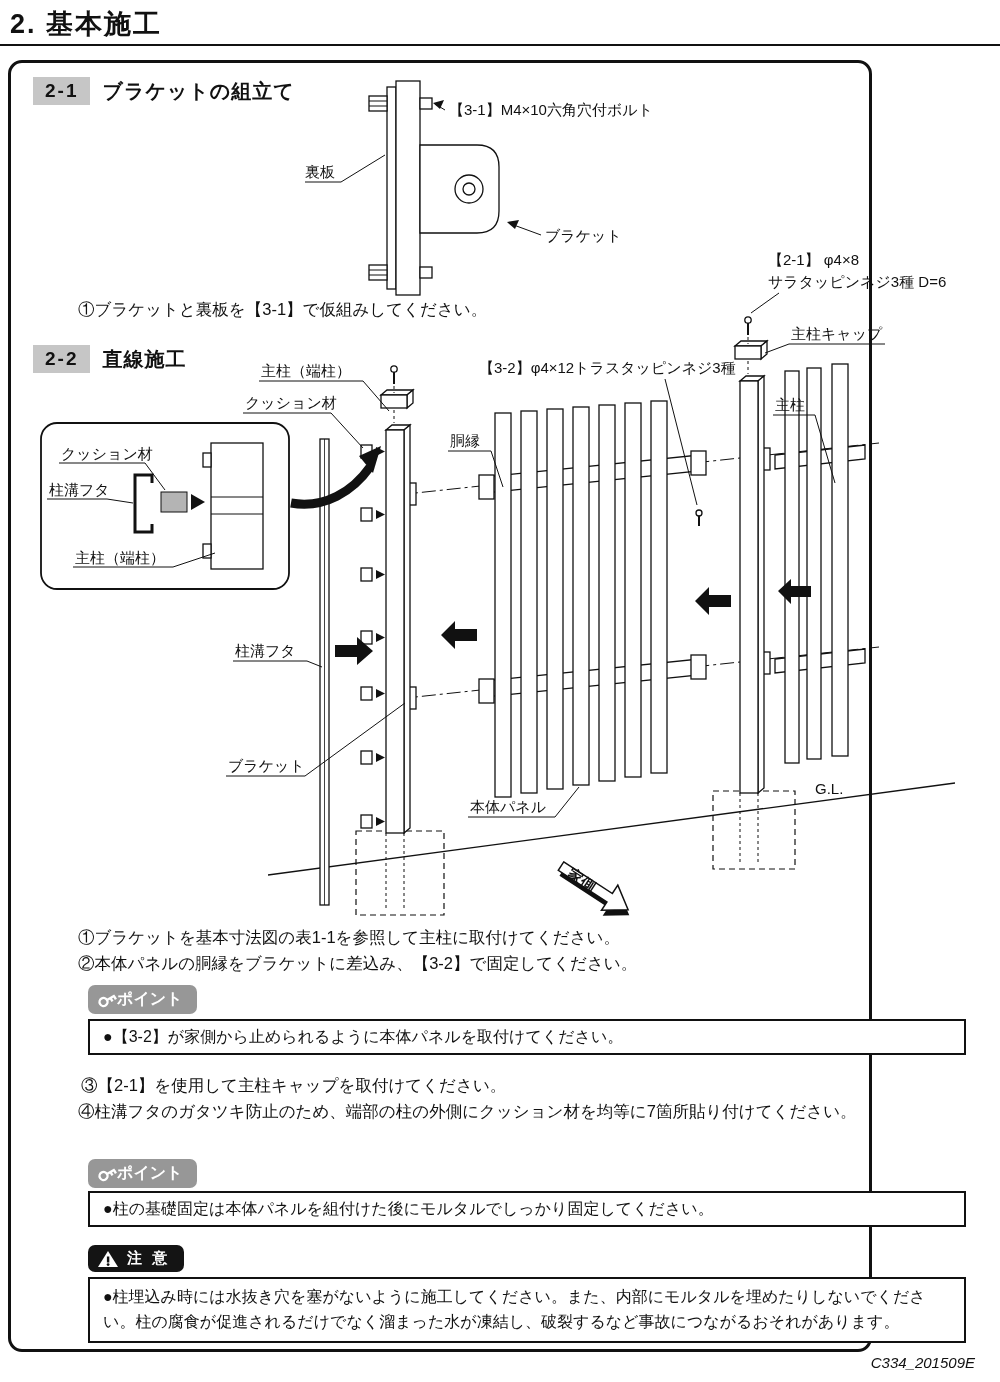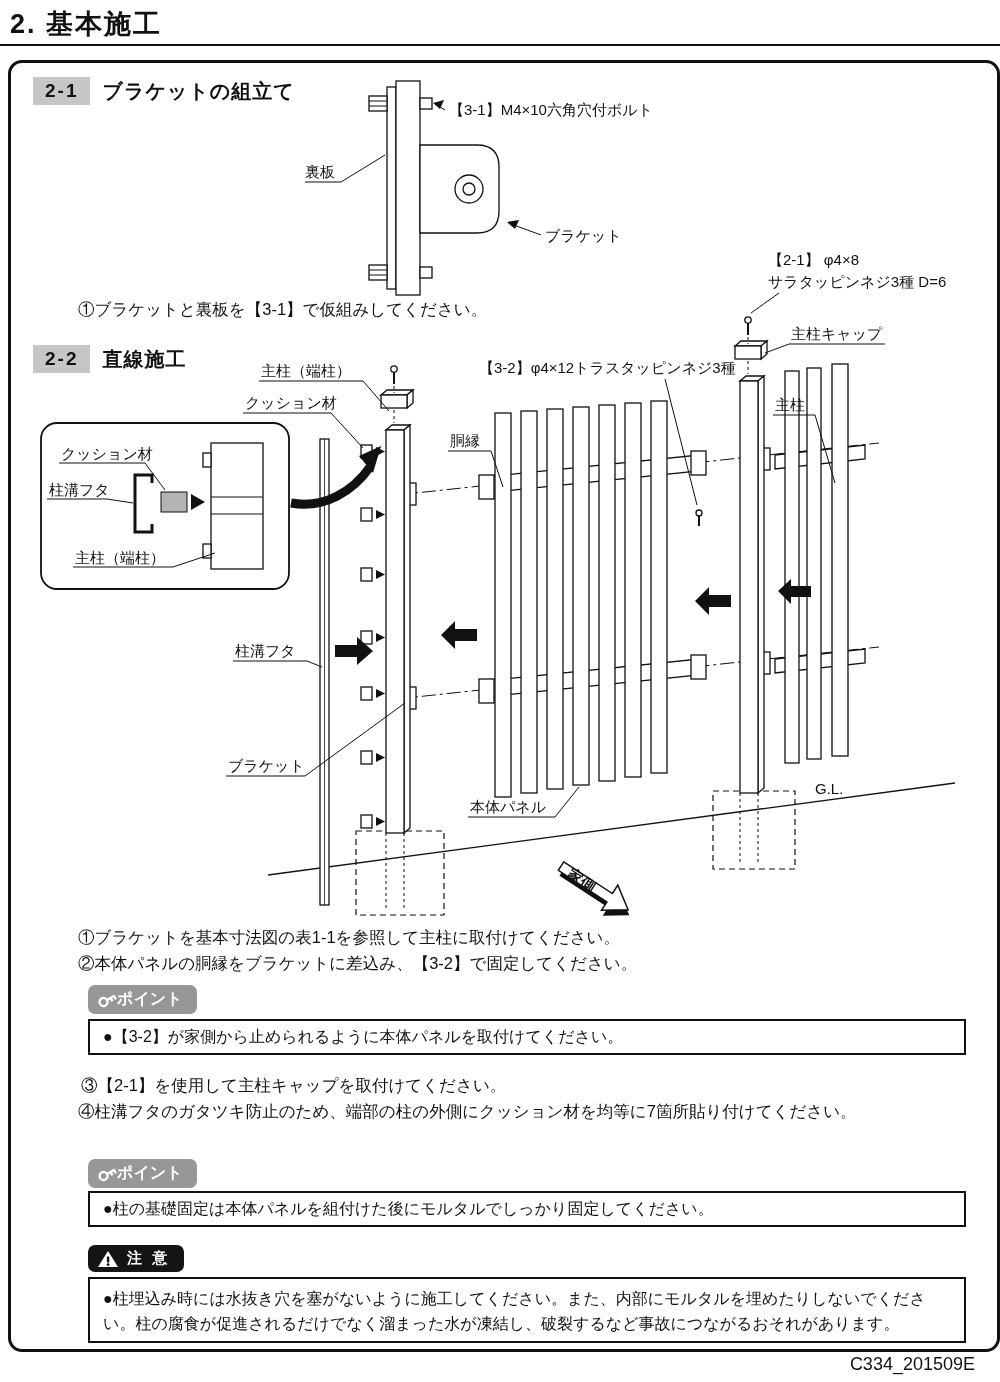--- a/index.html
+++ b/index.html
@@ -1,32 +1,32 @@
 <!DOCTYPE html>
 <html><head>
 <meta charset="utf-8">
 <style>
   * { margin:0; padding:0; box-sizing:border-box; }
   html,body { background:#ffffff; }
   body { font-family:"Liberation Sans", sans-serif; color:#111; }
   .page { position:relative; width:1000px; height:1382px; background:#fff; overflow:hidden; }
   .page-title { position:absolute; left:10px; top:6px; font-size:27px; font-weight:bold; letter-spacing:2px; }
   .title-rule { position:absolute; left:0; top:44px; width:1000px; height:2px; background:#111; }
-  .main-box { position:absolute; left:8px; top:60px; width:992px; height:1292px; border:3px solid #111; border-radius:14px; }
+  .main-box { position:absolute; left:8px; top:60px; width:864px; height:1292px; border:3px solid #111; border-radius:14px; }
   .sec-header { position:absolute; display:flex; align-items:center; gap:12px; }
   .badge { background:#c6c6c6; color:#111; padding:3px 12px; font-size:19px; font-weight:bold; letter-spacing:2px; }
   .sec-title { font-size:20px; font-weight:bold; letter-spacing:1px; }
   .step-text { position:absolute; font-size:16.5px; line-height:24px; white-space:nowrap; }
   .point-tag { position:absolute; background:#979797; color:#fff; font-weight:bold; font-size:16px;
                border-radius:7px; padding:4px 14px 4px 9px; display:flex; align-items:center; }
   .caution-tag { position:absolute; background:#141414; color:#fff; font-weight:bold; font-size:15px;
                  border-radius:7px; padding:4px 14px 4px 9px; display:flex; align-items:center; gap:8px; letter-spacing:3px; }
   .note-box { position:absolute; border:2px solid #111; display:flex; align-items:center; padding:0 13px; font-size:16px; background:#fff; }
-  .caution-box { position:absolute; border:2px solid #111; padding:7px 13px; font-size:16px; line-height:25px; background:#fff; }
-  .doc-code { position:absolute; right:25px; top:1354px; font-size:18px; }
+  .caution-box { position:absolute; border:2px solid #111; padding:7px 13px; font-size:16px; line-height:25px; background:#fff;font-family:Liberation Mono, monospace; }
+  .doc-code { position:absolute; right:25px; top:1354px; font-size:15px;font-style:italic; }
   svg.diagram { position:absolute; }
   svg text { font-size:15px; fill:#111; font-family:"Liberation Sans", sans-serif; }
   .leader { stroke:#111; stroke-width:1; fill:none; }
   .axis { stroke:#111; stroke-width:1; stroke-dasharray:14 4 3 4; fill:none; }
   .part { fill:#fff; stroke:#111; stroke-width:1.3; }
   .guide { stroke:#111; stroke-width:1; stroke-dasharray:3 3; }
 </style>
 </head>
 <body>
 

